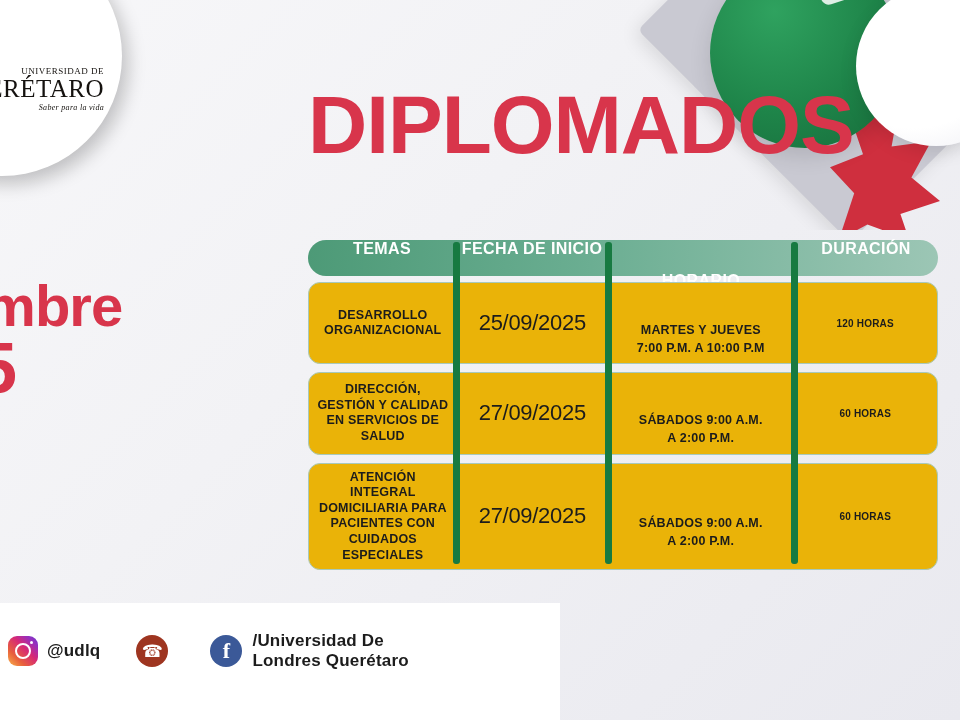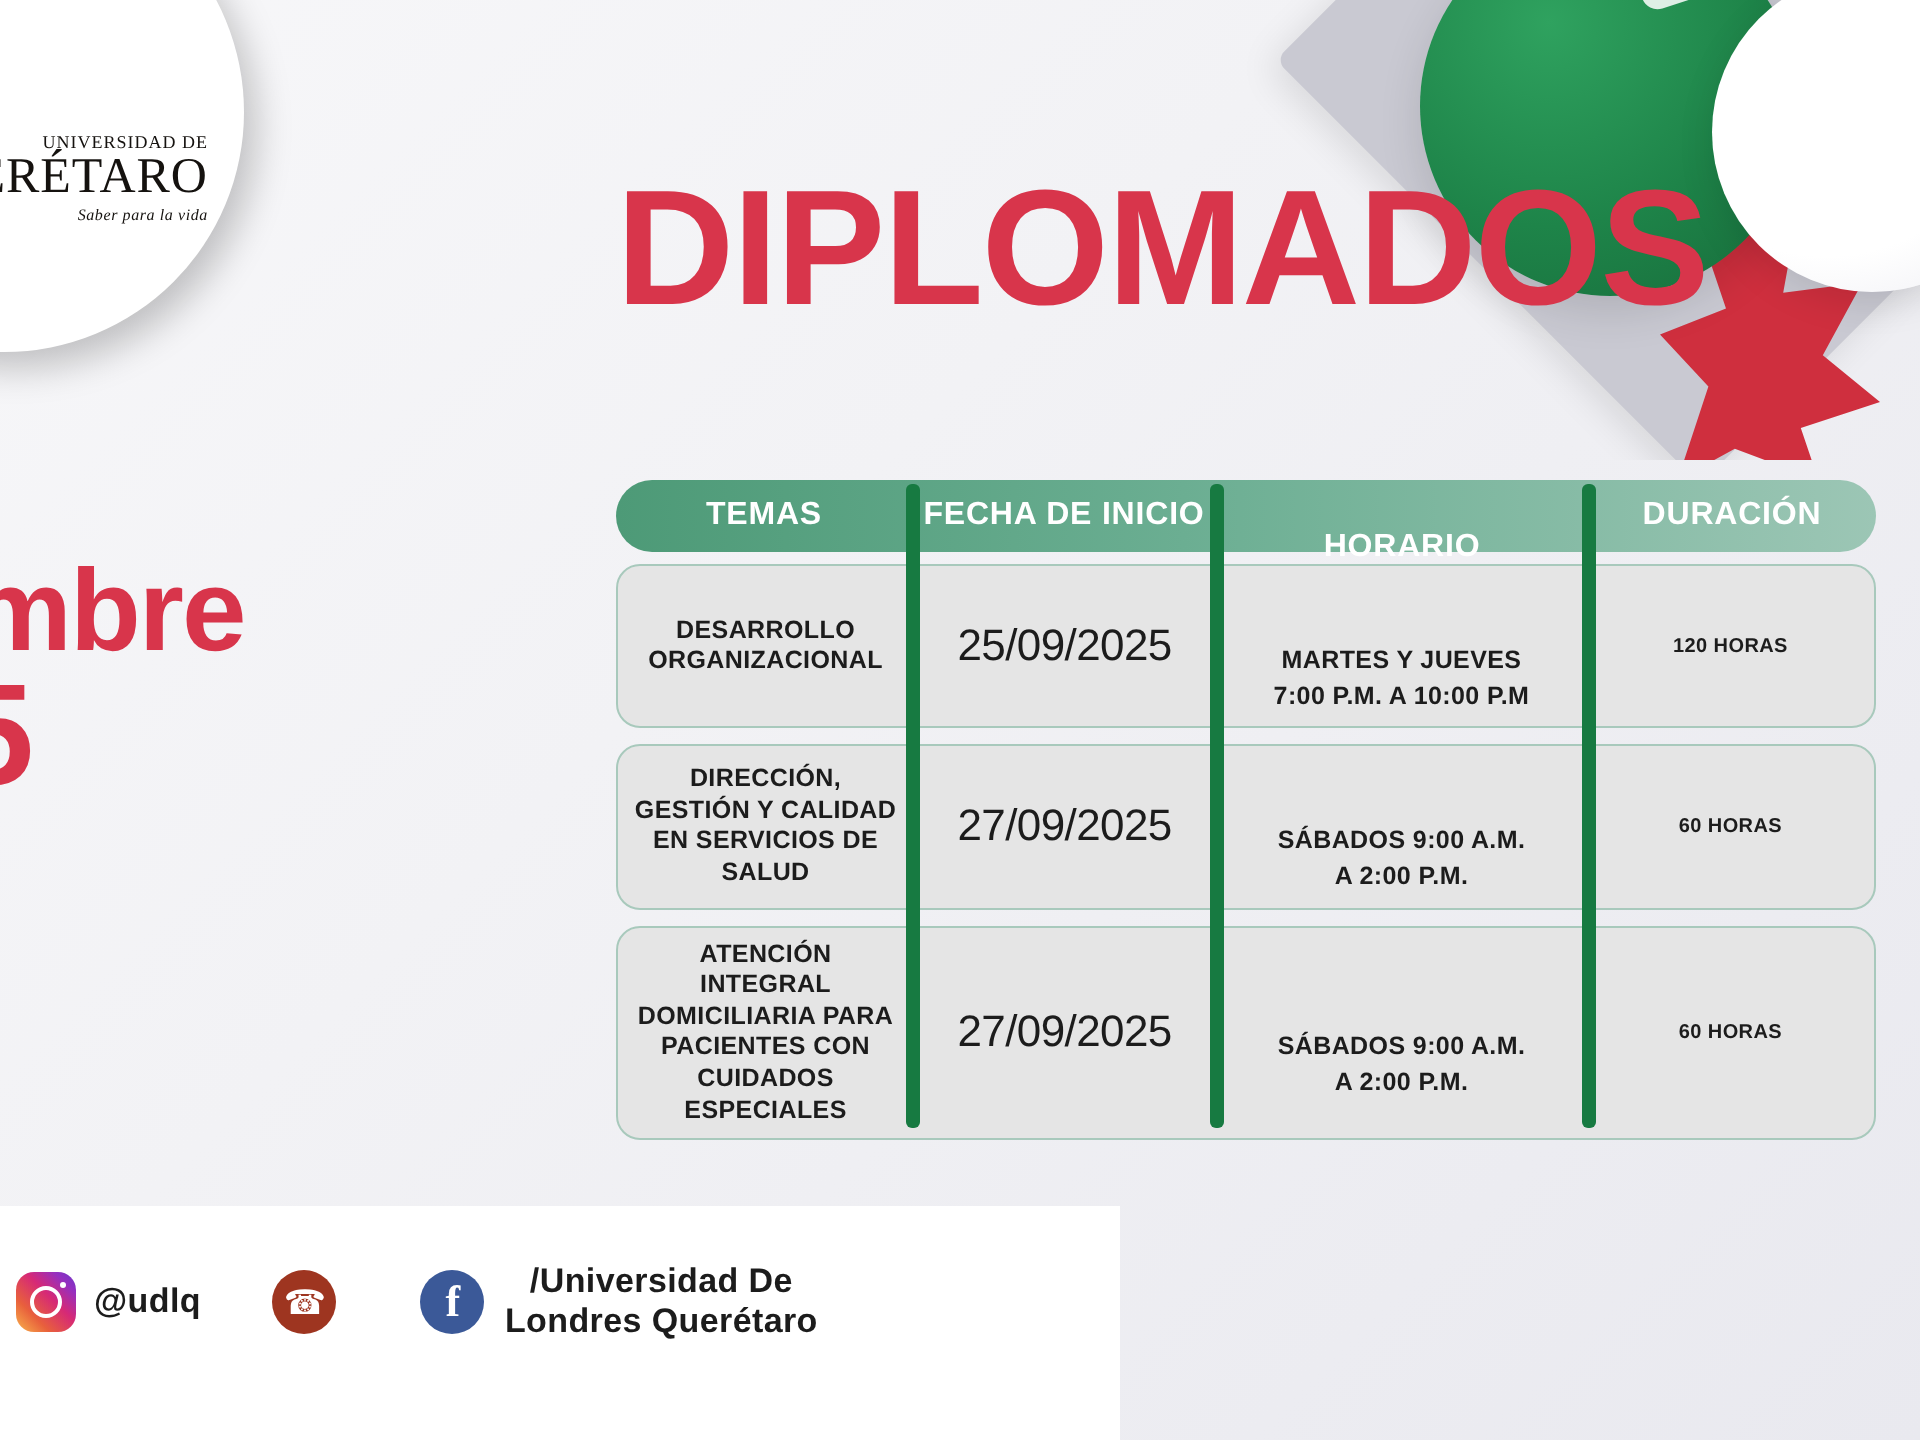--- a/index.html
+++ b/index.html
@@ -66,29 +66,29 @@
     position:absolute; top:278px; left:-62px; color:#d8354b;
     font-weight:bold; font-size:58px; line-height:.96; letter-spacing:-1px;
   }
   .sidetext .yr{ display:block; font-size:72px; }
 
   
   .table-wrap{ position:absolute; left:308px; top:240px; width:630px; }
   .thead{
     position:relative; height:36px; border-radius:18px;
     background:linear-gradient(90deg,#4d9a77 0%,#6bae92 45%,#9cc6b5 100%);
-    display:flex; align-items:center;
+    display:flex; 
   }
   .thead .th{
     color:#ffffff; font-weight:bold; font-size:16px; letter-spacing:.4px;
     text-align:center;
   }
   .rows{ margin-top:6px; }
   .row{
-    display:flex; align-items:stretch; background:#e5e5e5;
+    display:flex; align-items:stretch; background:#eab308;
     border:1.5px solid #a8c9bc; border-radius:12px; margin-bottom:8px;
     min-height:76px; position:relative;
   }
   .cell{ display:flex; align-items:center; justify-content:center; text-align:center; padding:6px 8px; }
   .c1{ width:148px; }
   .c2{ width:152px; }
   .c3{ width:186px;margin-top:32px; }
   .c4{ width:144px; }
   .c1 .txt{ font-size:12.5px; font-weight:bold; color:#1c1c1c; line-height:1.25; letter-spacing:.2px; }
   .c2 .txt{ font-size:22px; font-weight:normal; color:#1c1c1c; letter-spacing:-.3px; }
@@ -97,21 +97,21 @@
 
   .seps{ position:absolute; left:0; top:0; width:630px; height:326px; pointer-events:none; }
   .sep{ position:absolute; top:2px; width:7px; height:322px; background:#177a41; border-radius:3px; }
 
   
   .footer-panel{
     position:absolute; left:0; top:603px; width:560px; height:117px; background:#ffffff;
   }
   .footer-row{
     position:absolute; left:0; top:628px; width:456px; height:46px;
-    display:flex; align-items:center;text-align:center;
+    display:flex; align-items:center;
   }
   .fitem{ display:flex; align-items:center; }
   .fitem .lbl{ font-weight:bold; color:#1c1c1c; font-size:17px; line-height:1.15; letter-spacing:.2px; }
   .ig{
     width:30px; height:30px; border-radius:9px; margin-left:8px; margin-right:9px;
     background:linear-gradient(45deg,#f9b44c 0%,#e8603c 28%,#d62976 58%,#962fbf 82%,#6a37c9 100%);
     position:relative; flex:0 0 auto;
   }
   .ig .ring{ position:absolute; left:7px; top:7px; width:16px; height:16px; border:2.4px solid #fff; border-radius:50%; }
   .ig .dot{ position:absolute; right:5px; top:5px; width:3.4px; height:3.4px; background:#fff; border-radius:50%; }

